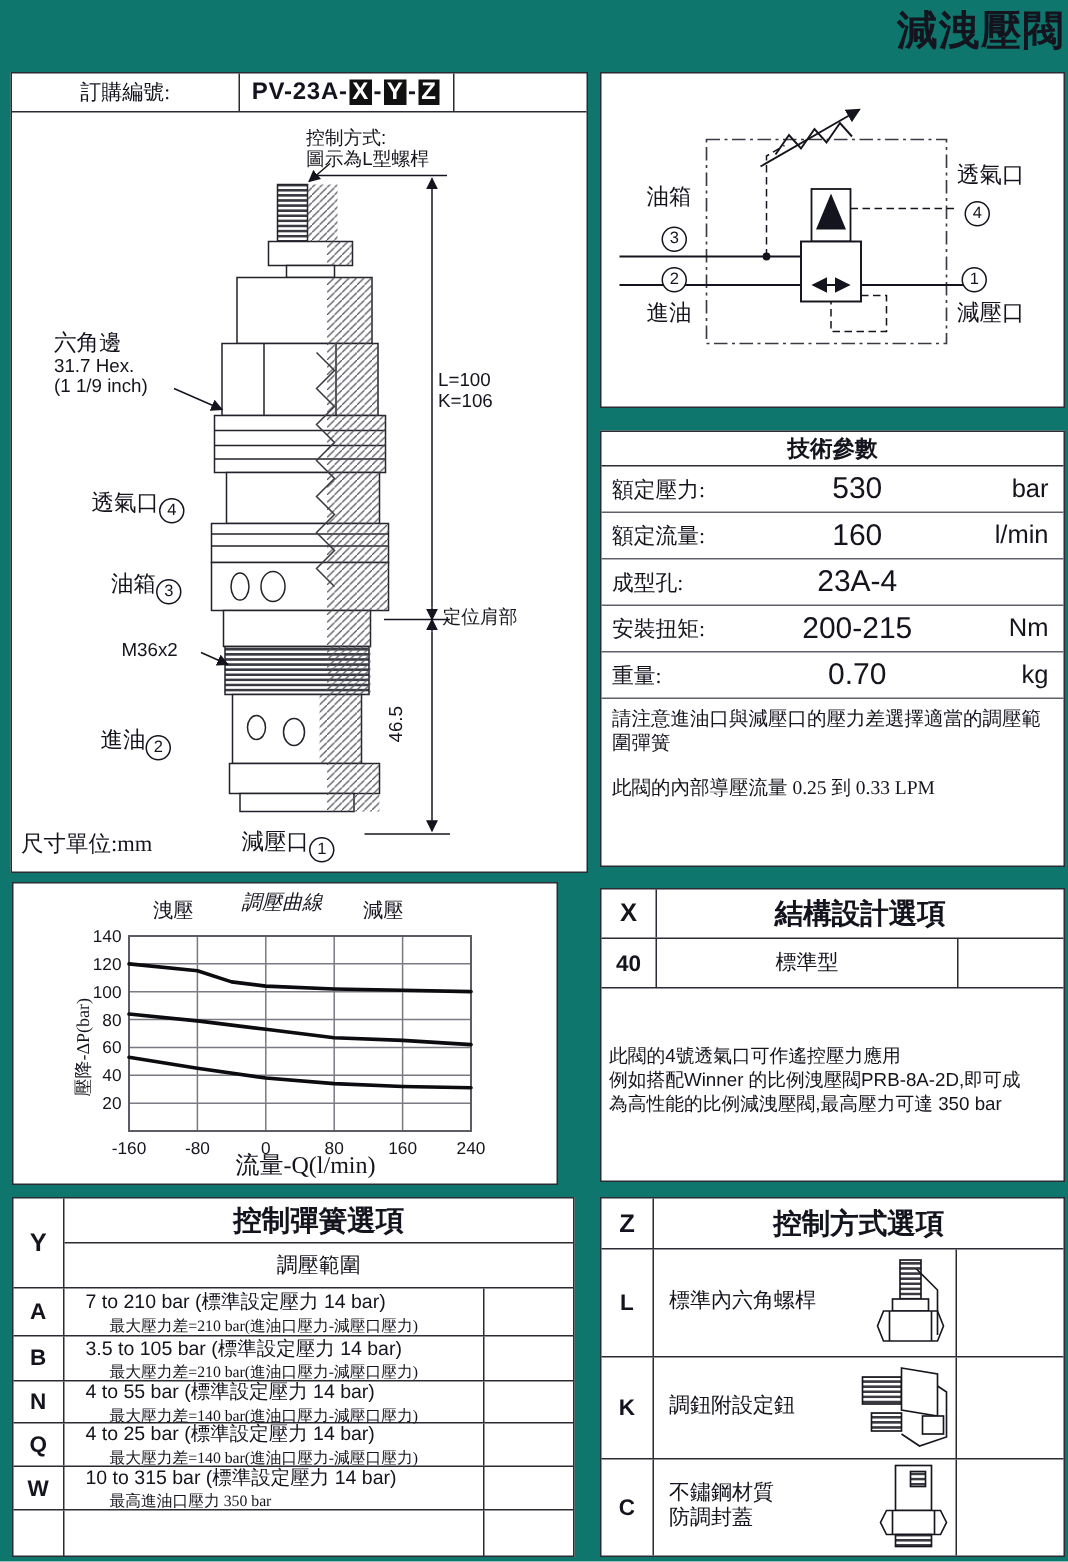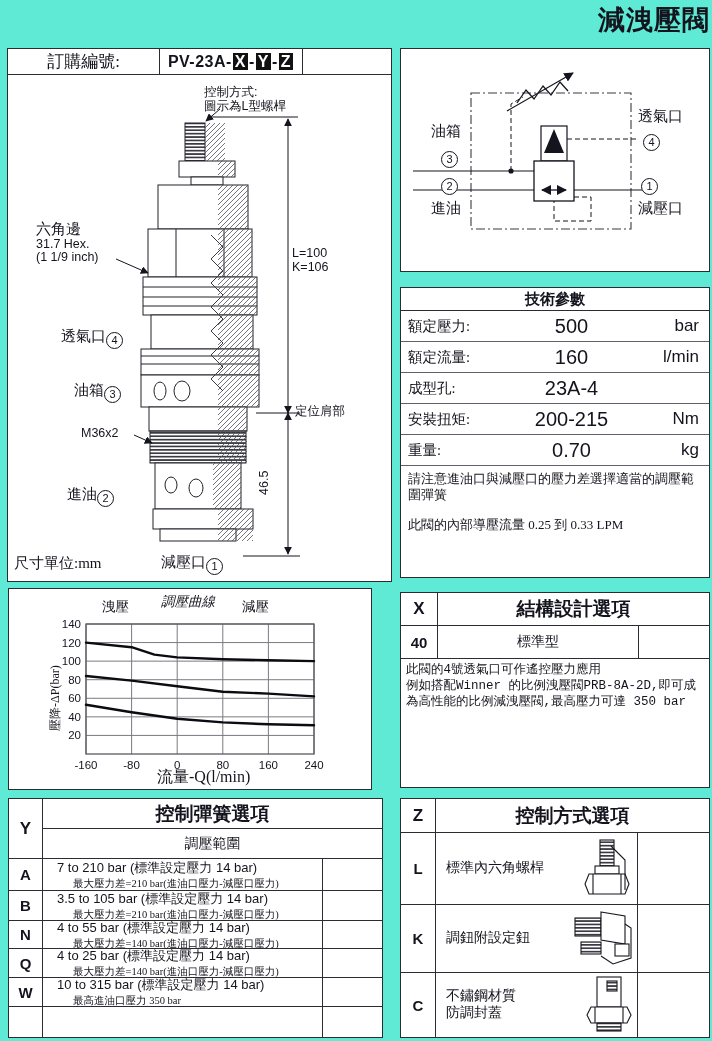--- a/index.html
+++ b/index.html
@@ -1,30 +1,30 @@
 <!DOCTYPE html>
 <html><head>
 <meta charset="utf-8">
 <style>
   * { margin:0; padding:0; box-sizing:border-box; }
   html,body { background:#fff; }
   .page {
-    position:relative; width:712px; height:1041px; background:#5eead4;
+    position:relative; width:712px; height:1041px; background:#0f766e;
     font-family:"Liberation Sans","DejaVu Sans",sans-serif; color:#14141e; overflow:hidden;
   }
   .box { position:absolute; border:1.5px solid #2b2b33; background:#fff; }
 
   
   .title-block { position:absolute; right:2px; top:2px; width:420px; text-align:right; }
   .main-title { font-size:27px; font-weight:bold; letter-spacing:1px; font-family:"Liberation Serif","DejaVu Serif",serif; }
   .sub-title { font-size:13.5px; font-weight:bold; margin-top:16px; font-family:"Liberation Serif","DejaVu Serif",serif; }
 
   
   .order-row { display:flex; height:26px; border-bottom:1.5px solid #2b2b33; align-items:stretch; }
-  .order-cell { display:flex; align-items:center; justify-content:center; font-size:17px; }
+  .order-cell { display:flex; align-items:center; justify-content:center; font-size:14px; }
   .oc1 { width:152px; border-right:1.2px solid #2b2b33; font-family:"Liberation Serif","DejaVu Serif",serif; }
   .oc2 { width:143px; border-right:1.2px solid #2b2b33; font-weight:bold; font-size:16px; letter-spacing:0.5px; }
   .oc3 { flex:1; }
   .inv { display:inline-block; background:#111; color:#fff; padding:0 2px; line-height:17px; margin:0 1px; }
 
   .drawing-area { position:relative; width:100%; height:506px; }
   .dlabel { position:absolute; font-size:15px; line-height:1.1; white-space:nowrap;
             font-family:"Liberation Serif","DejaVu Serif",serif; }
   .dsmall { font-size:12.5px; font-family:"Liberation Sans","DejaVu Sans",sans-serif; }
   .circ { display:inline-flex; width:17px; height:17px; border:1.3px solid #14141e; border-radius:50%;
@@ -50,21 +50,21 @@
   .chart-svg text.tick { font-size:11.5px; fill:#14141e; font-family:"Liberation Sans",sans-serif; }
   .chart-svg .grid { stroke:#7a7a82; stroke-width:1; }
   .chart-svg .frame { stroke:#5a5a62; stroke-width:1.3; fill:none; }
   .chart-svg .curve { stroke:#0b0b10; stroke-width:2.4; fill:none; stroke-linejoin:round; stroke-linecap:round; }
 
   
   .opt-header { display:flex; align-items:stretch; border-bottom:1.2px solid #2b2b33; }
   .letter-cell { display:flex; align-items:center; justify-content:center; font-weight:bold; font-size:17px;
                  border-right:1.2px solid #2b2b33; }
   .opt-title { flex:1; display:flex; align-items:center; justify-content:center; font-weight:bold; font-size:19px; }
-  .note-area { padding:3px 5px; font-size:12.5px; line-height:1.28; font-family:Liberation Mono, monospace; }
+  .note-area { padding:3px 5px; font-size:12.5px; line-height:1.28; font-family:Liberation Sans, sans-serif;margin-top:34px; }
 
   
   .y-row { display:flex; align-items:stretch; border-bottom:1.2px solid #2b2b33; }
   .y-content { width:280px; border-right:1.2px solid #2b2b33; padding:1px 0 1px 14px; display:flex;
                flex-direction:column; justify-content:center; }
   .y-main { font-size:13px; white-space:nowrap; }
   .y-sub { font-size:10.5px; padding-left:16px; white-space:nowrap; font-family:"Liberation Serif","DejaVu Serif",serif; }
   .y-empty { flex:1; }
   .y-letter { width:34px; }
 
@@ -237,21 +237,21 @@
     <div class="sym-label" style="left:237px; top:58px;">透氣口</div>
     <div class="sym-label" style="left:242px; top:81px;"><span class="circ">4</span></div>
     <div class="sym-label" style="left:240px; top:125px;"><span class="circ">1</span></div>
     <div class="sym-label" style="left:237px; top:150px;">減壓口</div>
   </div>
 
   <div class="box" style="left:400px; top:287px; width:310px; height:291px;">
     <div class="tech-header">技術參數</div>
     <div class="tech-row">
       <div class="tech-label">額定壓力:</div>
-      <div class="tech-value">500</div>
+      <div class="tech-value">530</div>
       <div class="tech-unit">bar</div>
     </div>
     <div class="tech-row">
       <div class="tech-label">額定流量:</div>
       <div class="tech-value">160</div>
       <div class="tech-unit">l/min</div>
     </div>
     <div class="tech-row">
       <div class="tech-label">成型孔:</div>
       <div class="tech-value">23A-4</div>

